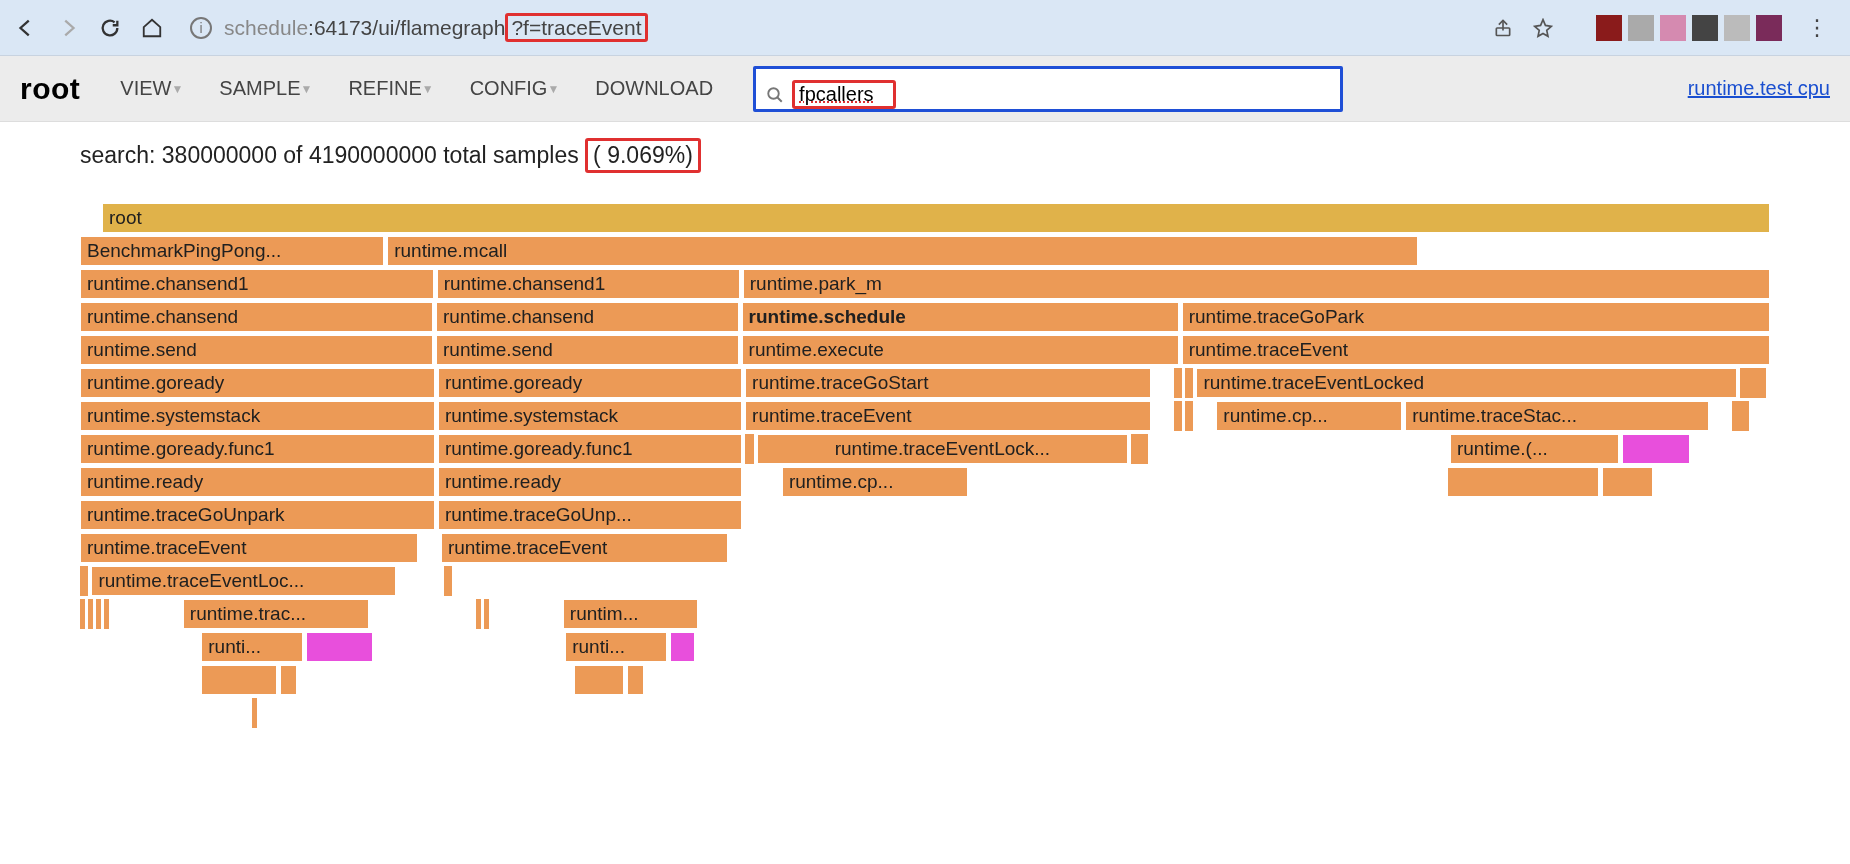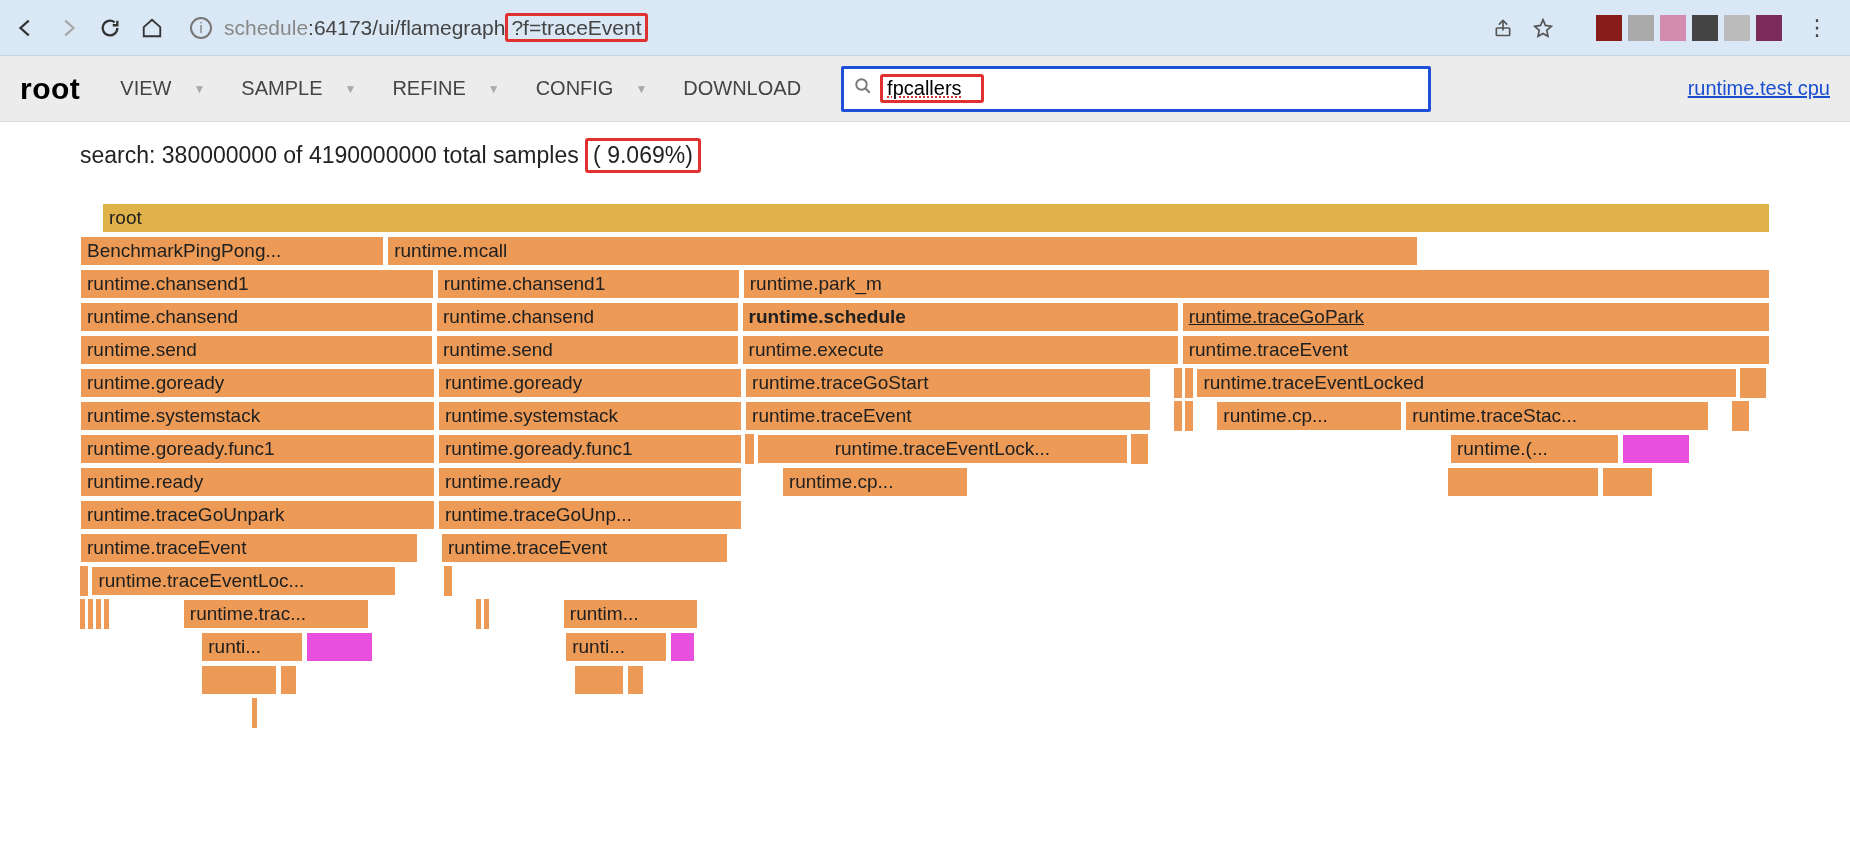--- a/index.html
+++ b/index.html
@@ -33,24 +33,24 @@
   .ext-e{background:#bbb;} .ext-f{background:#7a2b5a;}
   .dots { font-size:22px; color:#444; padding:0 10px;}
 
   
   .app-bar {
     display:flex; align-items:center; height:66px; background:#ececec;
     padding: 0 20px; gap: 40px; border-bottom:1px solid #ddd;
   }
   .brand { font-size:30px; font-weight:900; letter-spacing:0.5px;}
   .menu { display:flex; gap:36px; }
-  .menu-item { display:flex;align-items:center; gap:22px; font-size:20px; color:#444; cursor:pointer;}
+  .menu-item { display:flex;align-items:center; gap:0; font-size:20px; color:#444; cursor:pointer;}
   .chev { font-size:12px; color:#aaa;}
   .search-wrap {
-    display:flex; align-items:center; border:3px solid #1f4fd6; background:#fff;
+    display:flex; align-items:flex-end; border:3px solid #1f4fd6; background:#fff;
     height:46px; width:590px; padding:0 10px; gap:8px; border-radius:2px;
   }
   .search-icon { color:#777; font-size:18px;}
   .search-input {
     border:none; outline:none; font-size:20px; flex:1; background:transparent;
   }
   .search-hl { border:3px solid #e03030; padding:0 4px; border-radius:3px; }
   .right-link { margin-left:auto; color:#1a4fd0; text-decoration:underline; font-size:20px;}
 
   
@@ -178,21 +178,21 @@
       </div>
       <div class="row">
         <div class="cell" style="width: 21%;">runtime.chansend1</div>
         <div class="cell" style="width: 18%;">runtime.chansend1</div>
         <div class="cell" style="width: 61%;">runtime.park_m</div>
       </div>
       <div class="row">
         <div class="cell" style="width: 21%;">runtime.chansend</div>
         <div class="cell" style="width: 18%;">runtime.chansend</div>
         <div class="cell" style="width: 26%; font-weight: bold;">runtime.schedule</div>
-        <div class="cell" style="width: 35%; text-decoration: underline;">runtime.traceGoPark</div>
+        <div class="cell" style="width: 35%;">runtime.traceGoPark</div>
       </div>
       <div class="row">
         <div class="cell" style="width: 21%;">runtime.send</div>
         <div class="cell" style="width: 18%;">runtime.send</div>
         <div class="cell" style="width: 26%;">runtime.execute</div>
         <div class="cell" style="width: 35%;">runtime.traceEvent</div>
       </div>
       <div class="row">
         <div class="cell" style="width: 21%;">runtime.goready</div>
         <div class="cell" style="width: 18%;">runtime.goready</div>

